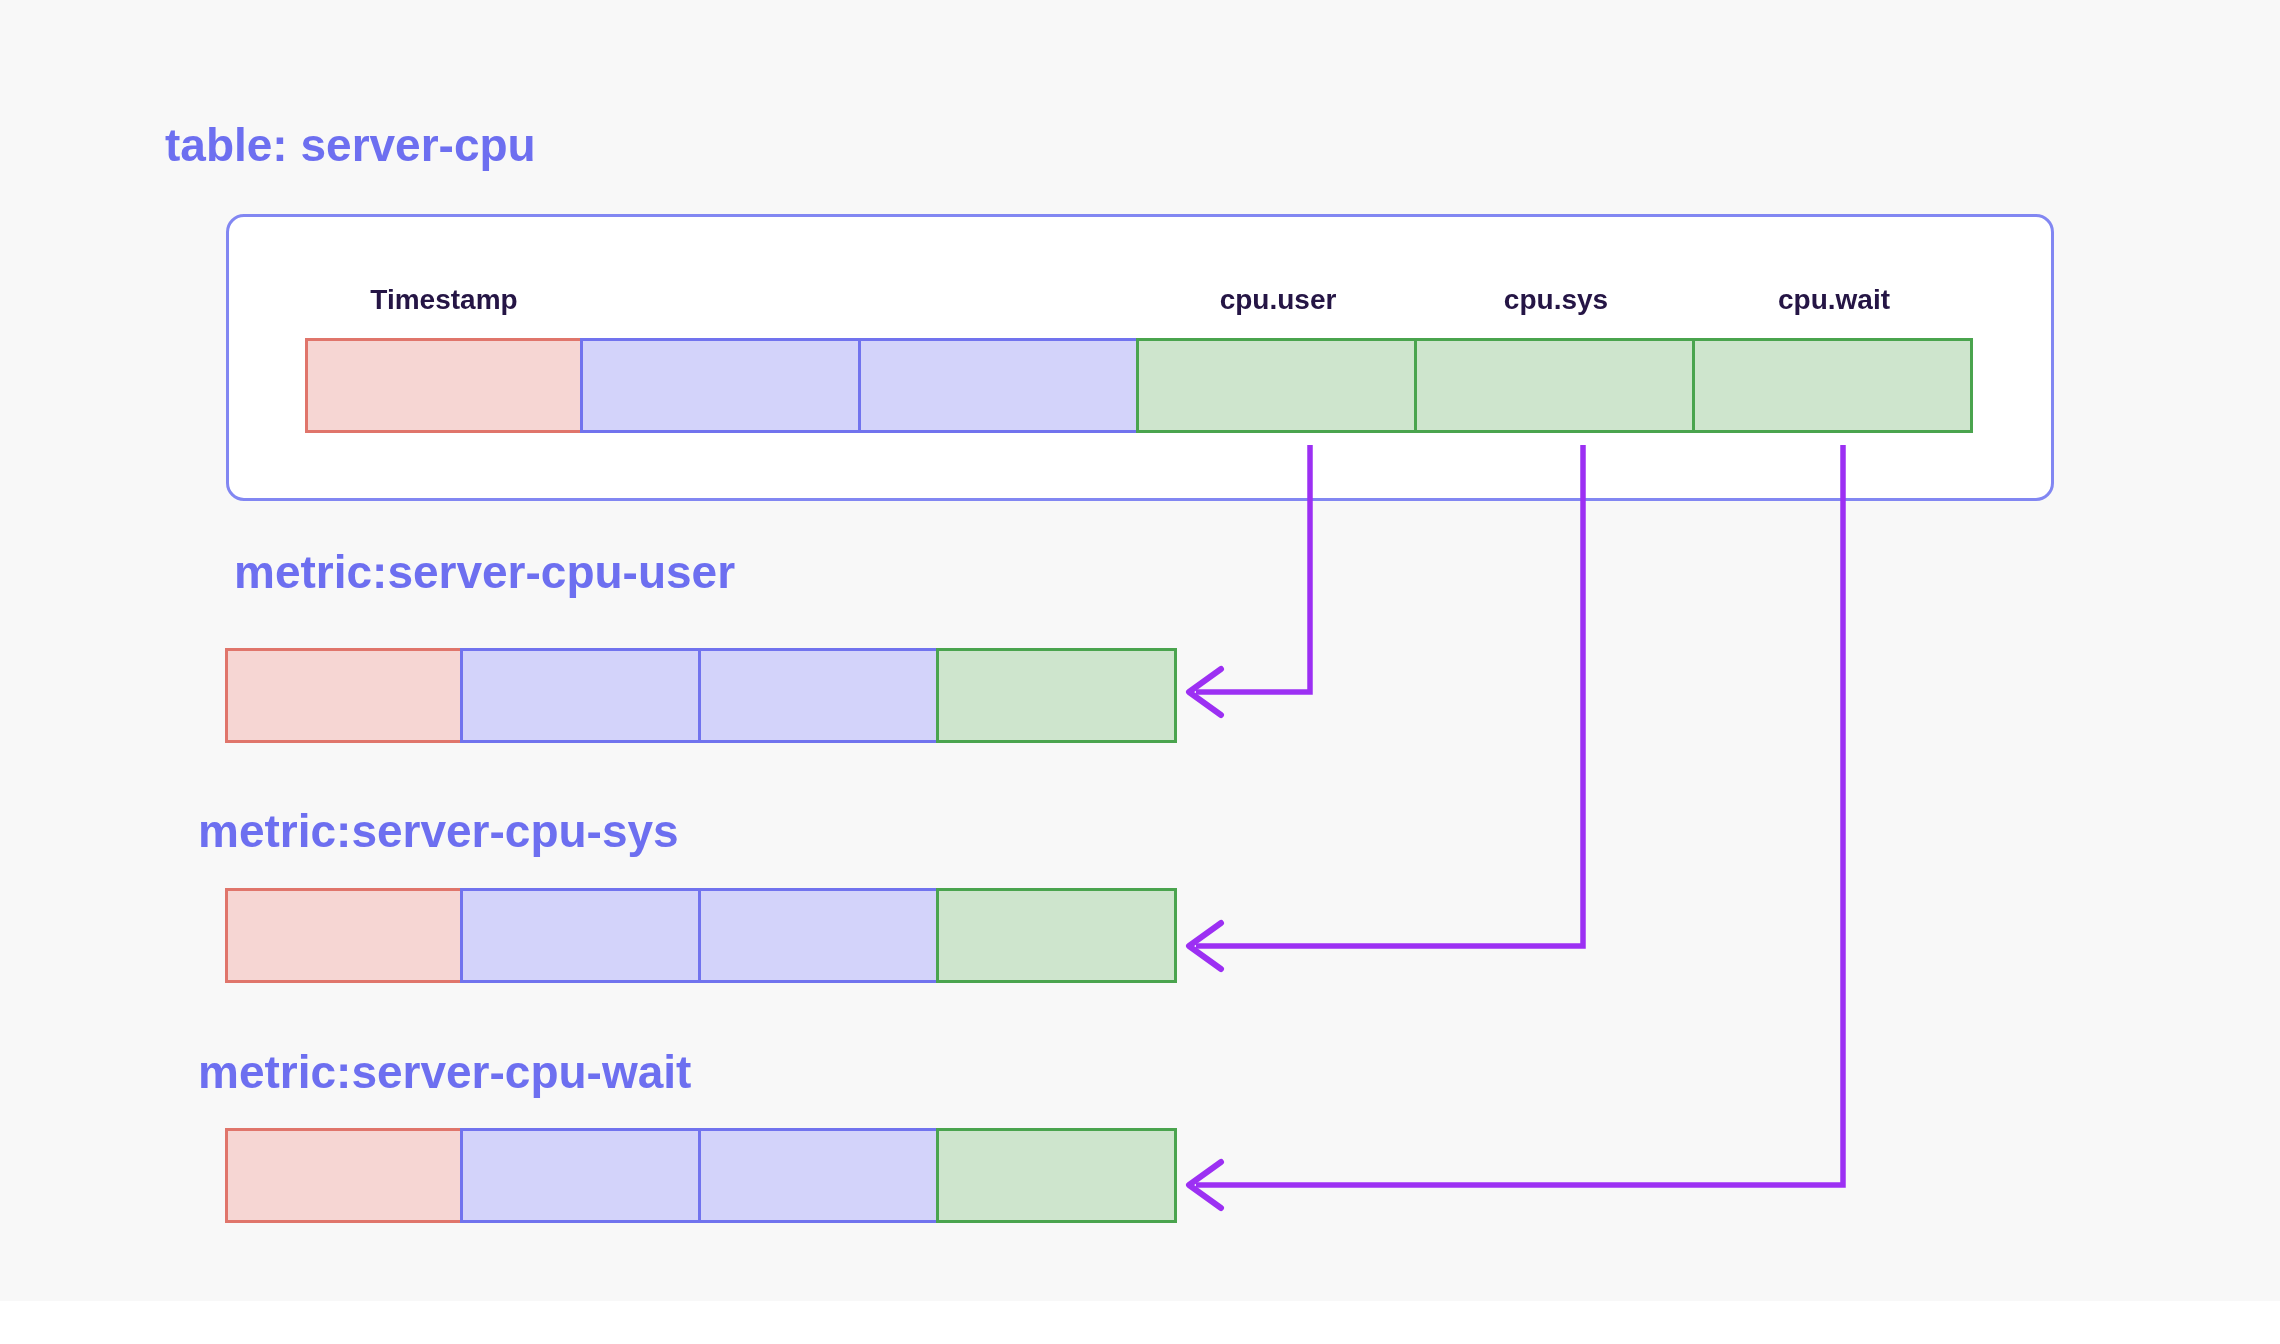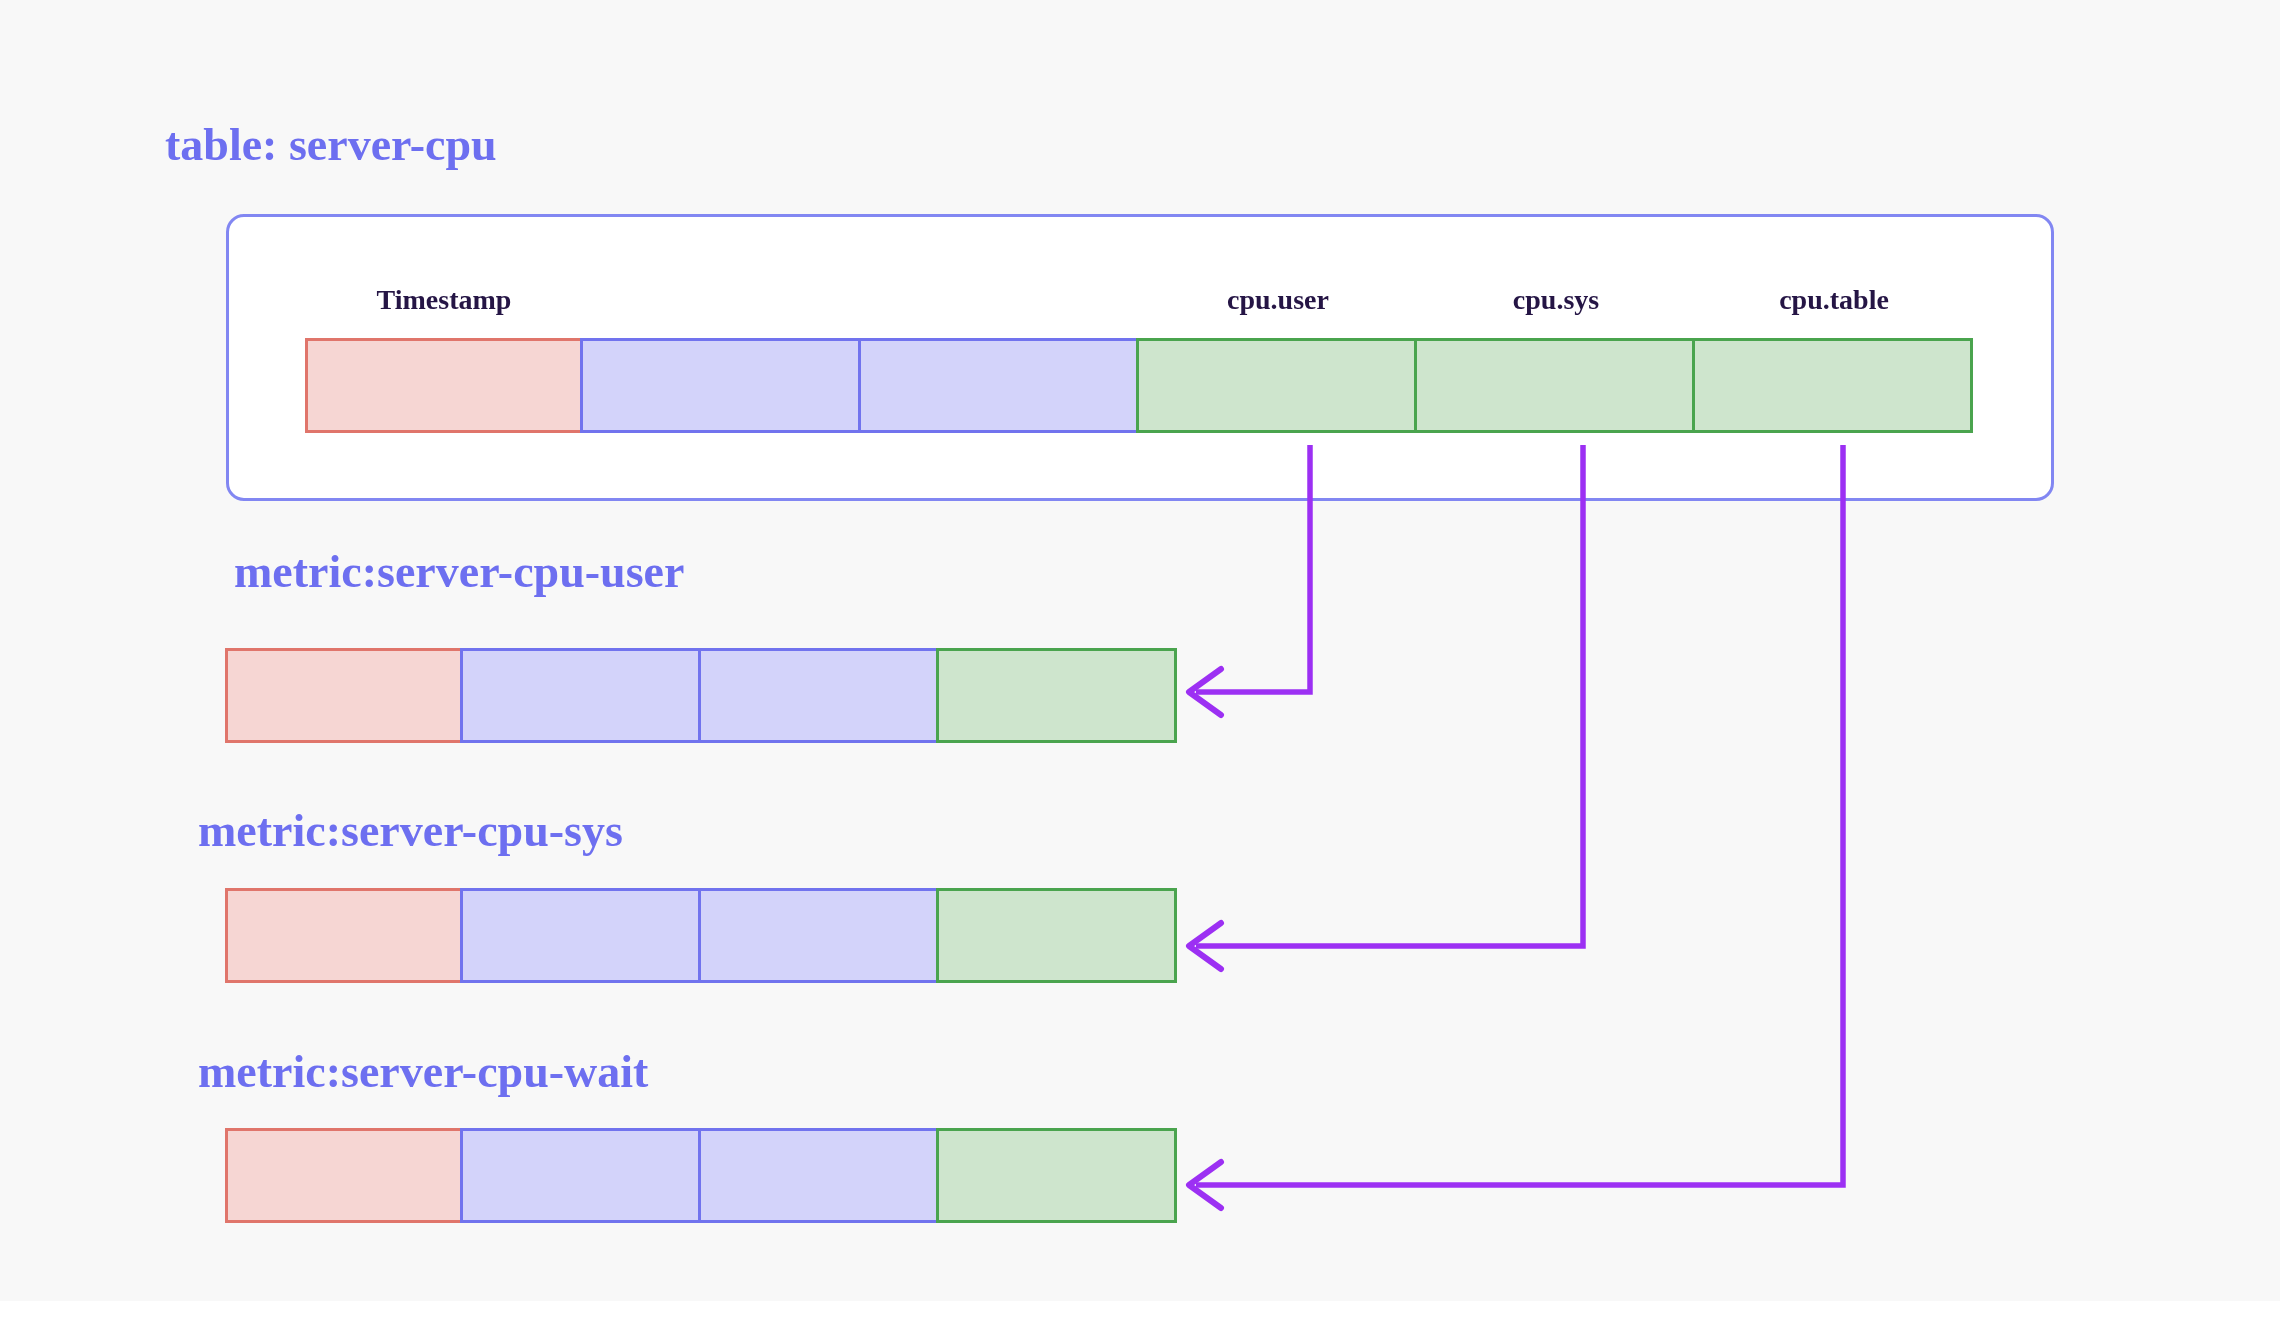--- a/index.html
+++ b/index.html
@@ -1,21 +1,21 @@
 <!DOCTYPE html>
 <html style="--bg: #f8f8f8; --panel-bg: #ffffff; --panel-border: #8287f2; --accent: #6d6ff0; --ink: #251545; --pink-fill: #f6d6d3; --pink-border: #e0756b; --blue-fill: #d3d3fa; --blue-border: #7173ee; --green-fill: #cee5cd; --green-border: #4aa44e; --arrow: #9c30f3;"><head>
 <meta charset="utf-8">
 <style>
   html, body { margin: 0; padding: 0; }
   .canvas {
     position: relative;
     width: 2280px;
     height: 1301px;
     background: var(--bg, #f8f8f8);
-    font-family: Liberation Serif, serif;
+    font-family: Liberation Sans, sans-serif;
     overflow: hidden;
   }
 
   
   .diagram-title {
     position: absolute;
     left: 165px;
     top: 121px;
     font-size: 46px;
     line-height: 48px;
@@ -119,21 +119,21 @@
 
 <div class="canvas">
 
   <div class="diagram-title">table: server-cpu</div>
 
   <div class="panel"></div>
 
   <div class="hdr h0">Timestamp</div>
   <div class="hdr h2">cpu.user</div>
   <div class="hdr h3">cpu.sys</div>
-  <div class="hdr h4">cpu.table</div>
+  <div class="hdr h4">cpu.wait</div>
 
   <div class="row table-row">
     <div class="cell c-pink"></div>
     <div class="cell c-blue"></div>
     <div class="cell c-blue"></div>
     <div class="cell c-green"></div>
     <div class="cell c-green"></div>
     <div class="cell c-green"></div>
   </div>
 

